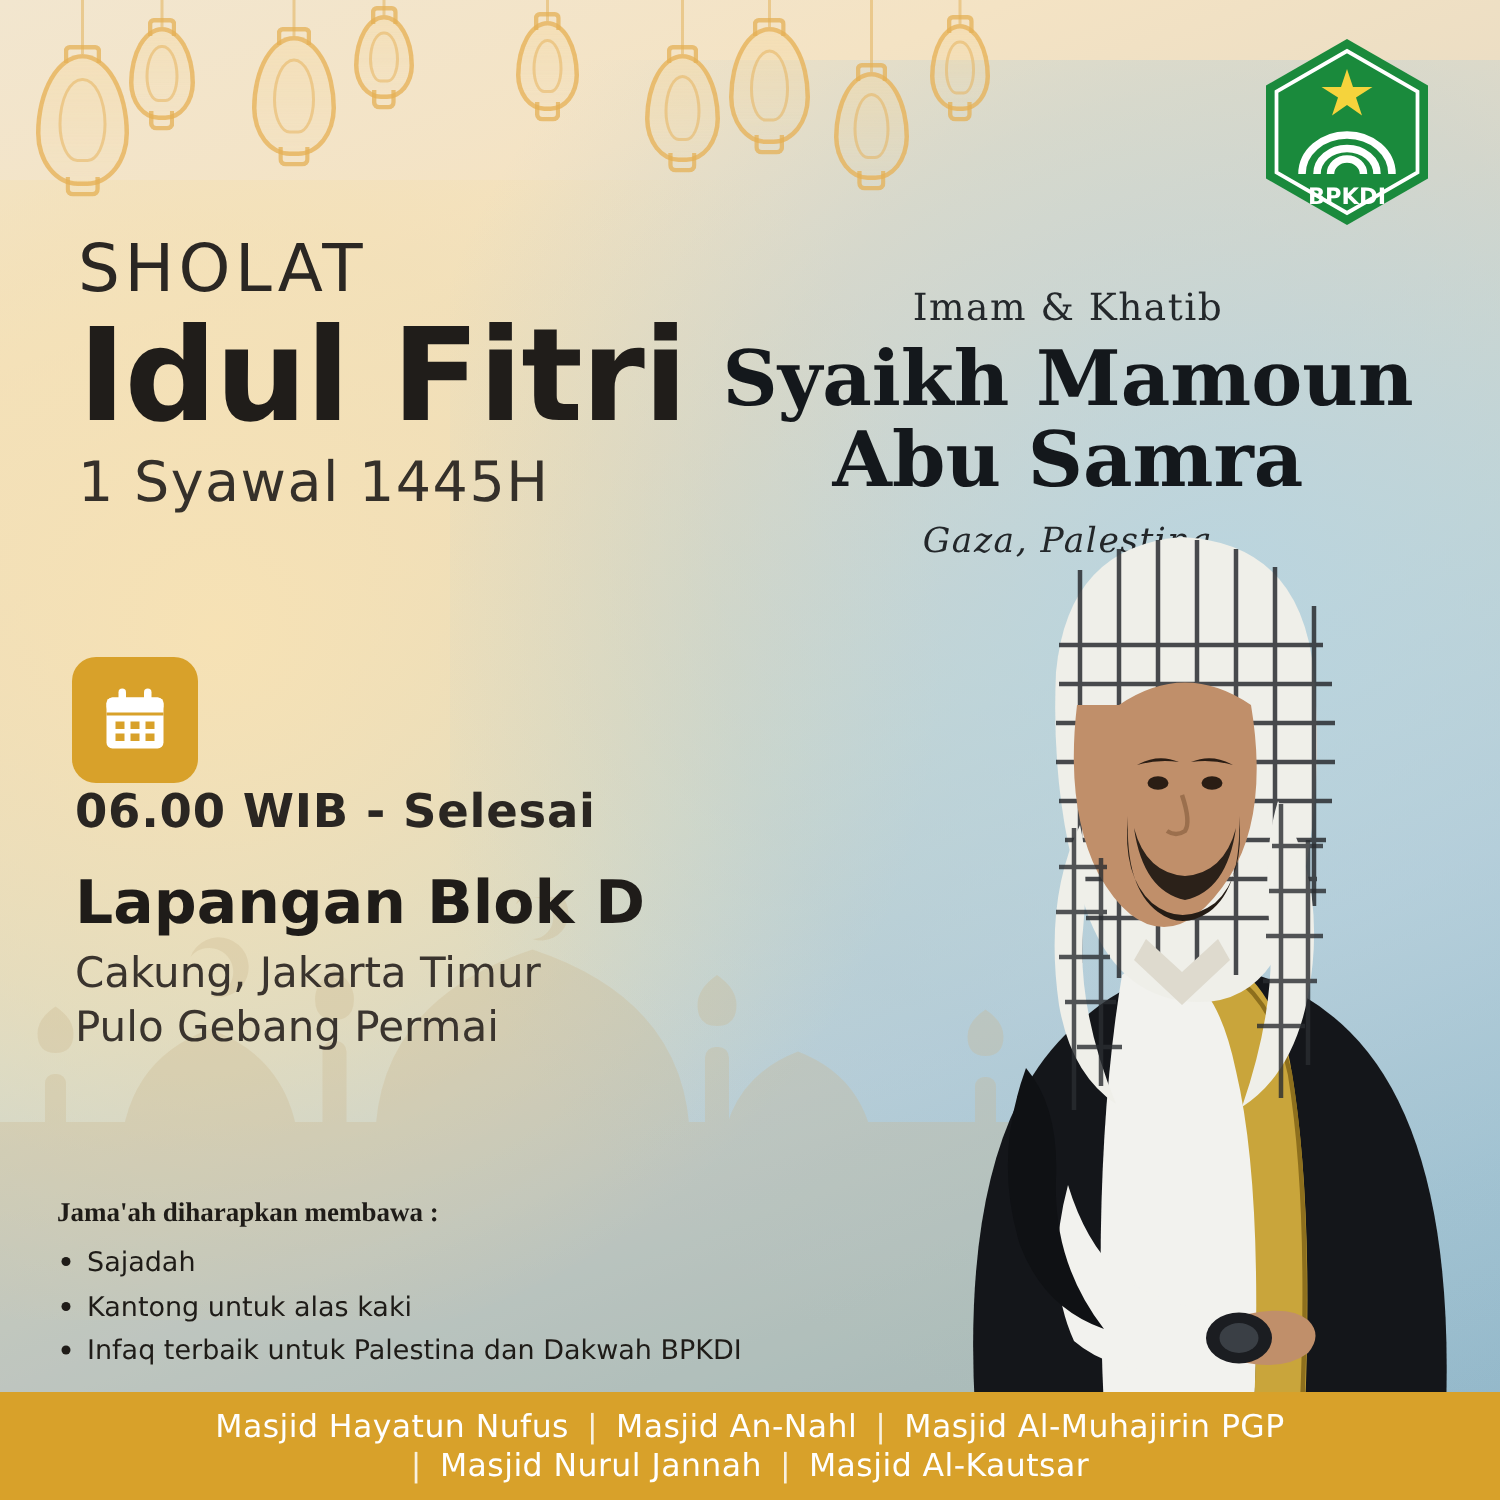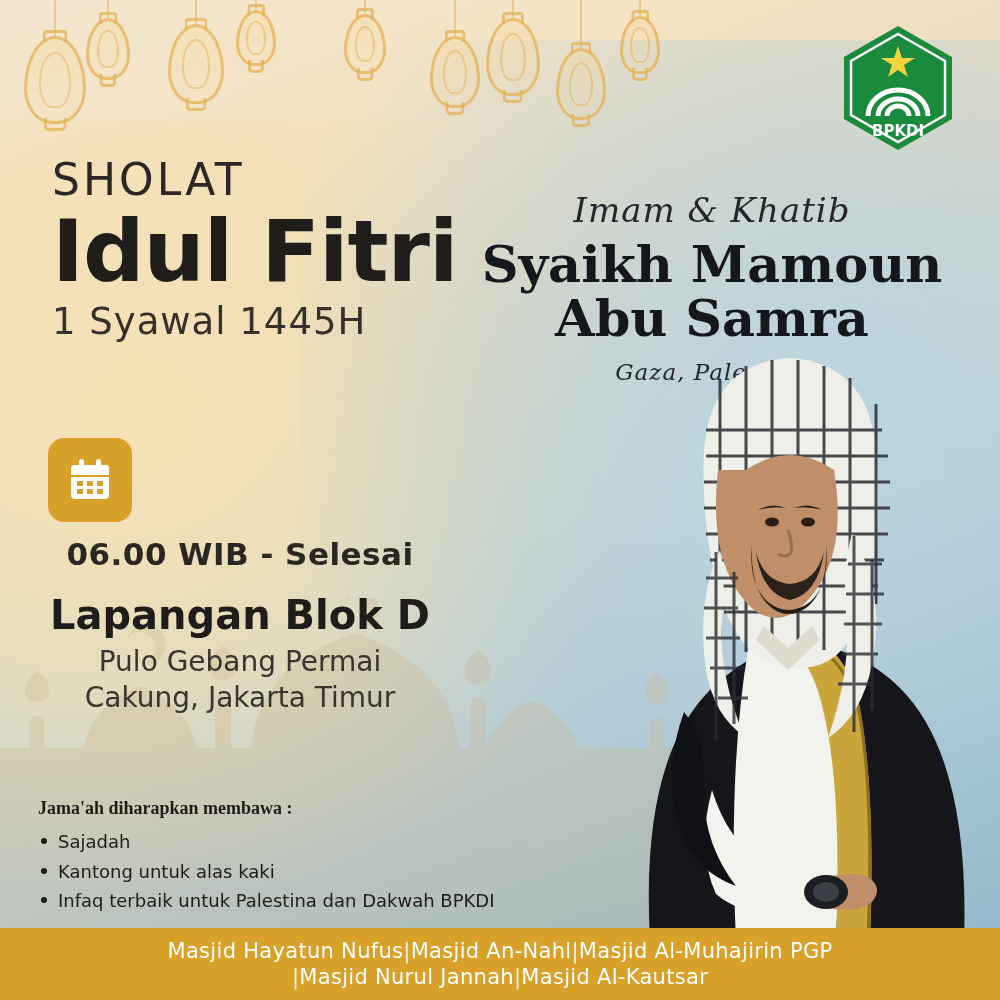--- a/index.html
+++ b/index.html
@@ -159,23 +159,22 @@
     border-radius: 16px;
     background: #d8a12a;
     display: flex;
     align-items: center;
     justify-content: center;
   }
 
   .event-block {
     position: absolute;
     left: 50px;
-    top: 536px;
+    top: 523px;
     color: #262220;
-    text-align: center;
   }
   .e-time {
     font-family: "DejaVu Sans", sans-serif;
     font-size: 31px;
     font-weight: bold;
     letter-spacing: 0.5px;
     color: #2a2622;
   }
   .e-place {
     font-family: "DejaVu Sans", sans-serif;
@@ -232,22 +231,21 @@
   .speaker {
     position: absolute;
     right: 28px;
     top: 190px;
     width: 520px;
     text-align: center;
     color: #1b1f22;
   }
   .sp-role {
     font-family: "DejaVu Serif", serif;
-    font-style: italic;
-    font-size: 34px;
+    font-size: 25px;
     letter-spacing: 1px;
     color: #24282b;
   }
   .sp-name1 {
     font-family: "DejaVu Serif", serif;
     font-size: 51px;
     font-weight: bold;
     line-height: 1.05;
     margin-top: 8px;
     letter-spacing: 0px;
@@ -289,21 +287,21 @@
     color: #ffffff;
     display: flex;
     flex-direction: column;
     align-items: center;
     justify-content: center;
     gap: 2px;
   }
   .footer-row {
     display: flex;
     align-items: center;
-    gap: 0;
+    gap: 12px;
     font-family: "DejaVu Sans", sans-serif;
     font-size: 21px;
     letter-spacing: 0.3px;
     white-space: nowrap;
   }
   .footer-sep {
     opacity: 0.85;
   }
 </style>
 </head>
@@ -423,22 +421,22 @@
         <rect x="21" y="33" width="6" height="5"></rect>
         <rect x="31" y="33" width="6" height="5"></rect>
       </g>
     </svg>
   </div>
 
   <div class="event-block">
     <div class="e-time">06.00 WIB - Selesai</div>
     <div class="e-place">Lapangan Blok D</div>
     <div class="e-addr">
+      <div>Cakung, Jakarta Timur</div>
       <div>Pulo Gebang Permai</div>
-      <div>Cakung, Jakarta Timur</div>
     </div>
   </div>
 
   <div class="bring">
     <div class="bring-title">Jama'ah diharapkan membawa :</div>
     <ul>
       <li>Sajadah</li>
       <li>Kantong untuk alas kaki</li>
       <li>Infaq terbaik untuk Palestina dan Dakwah BPKDI</li>
     </ul>

